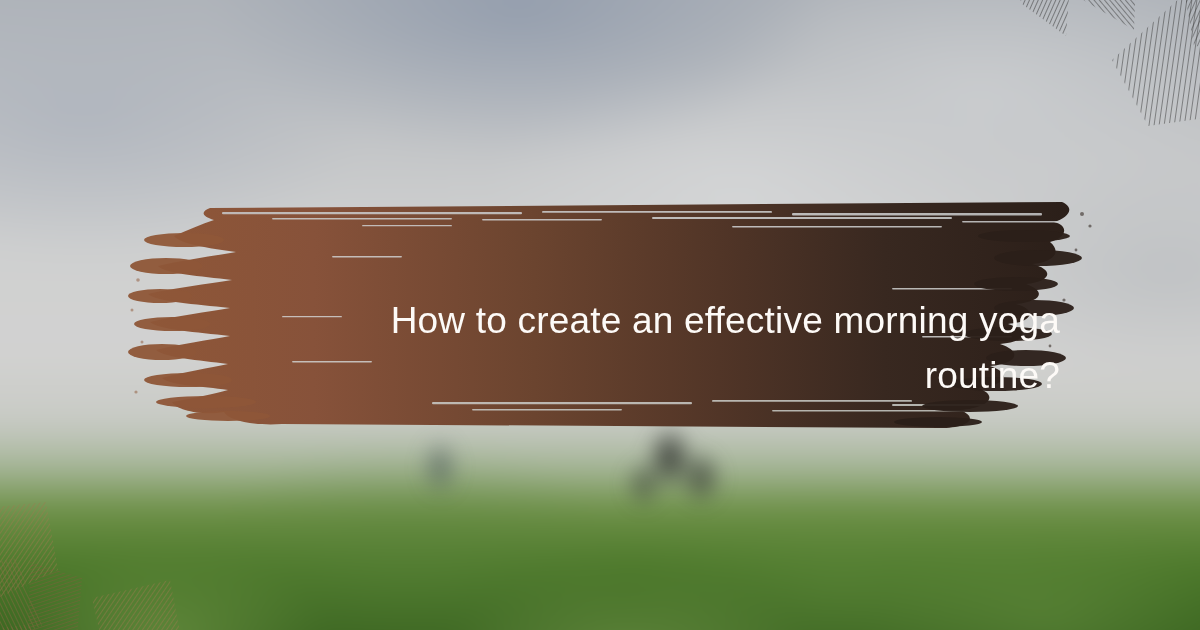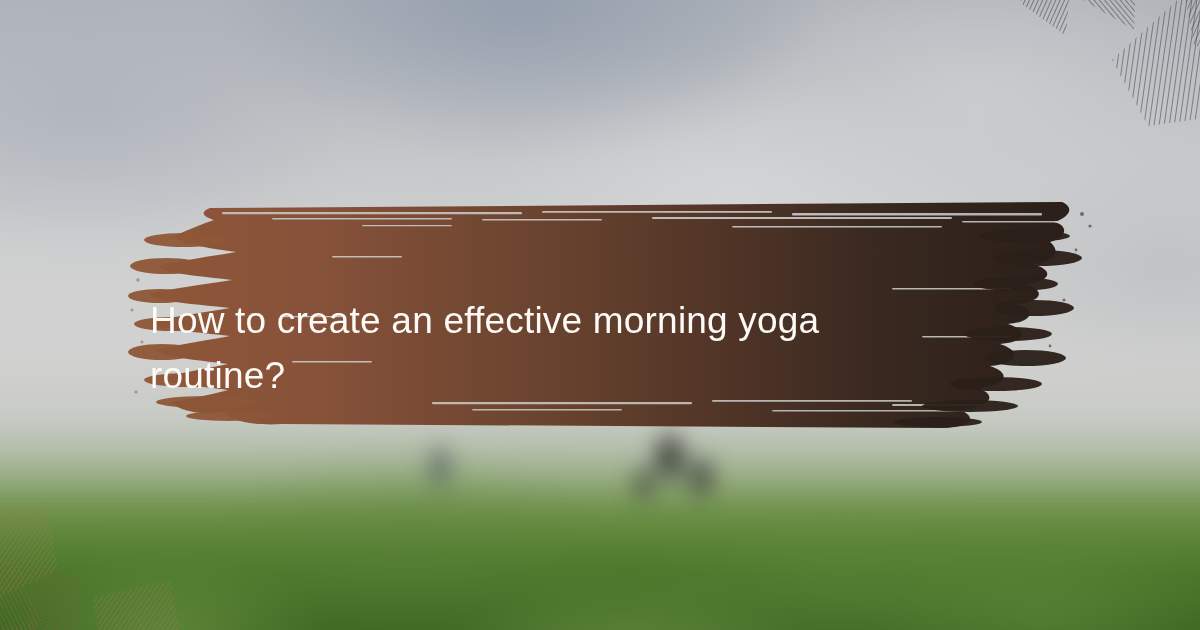--- a/index.html
+++ b/index.html
@@ -94,21 +94,21 @@
     height: 236px;
   }
   .brush-wrap svg { display: block; overflow: visible; }
 
   
   .headline {
     position: absolute;
     left: 150px;
     top: 268px;
     width: 910px;
-    text-align: left;
+    text-align: right;
     color: #fdfaf7;
     font-size: 37px;
     font-weight: 400;
     line-height: 55px;
     letter-spacing: 0.2px;
     white-space: pre-line;
     text-rendering: optimizeLegibility;
   }
 </style>
 </head>

